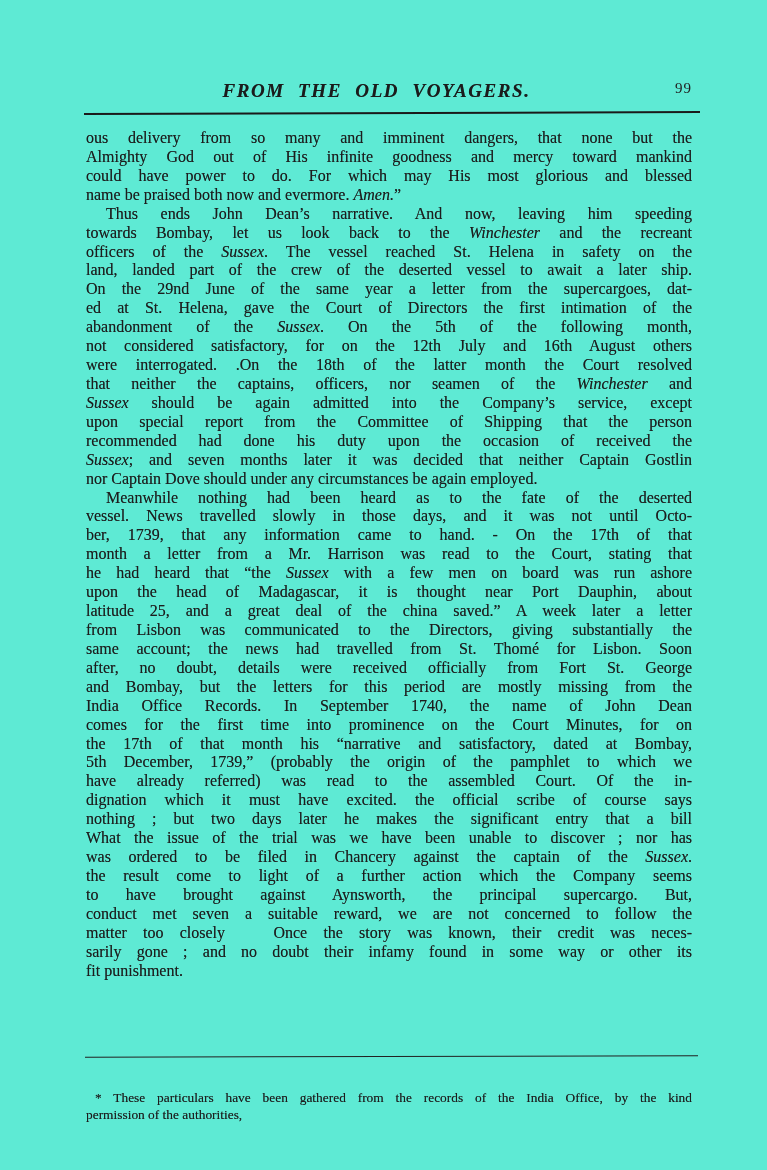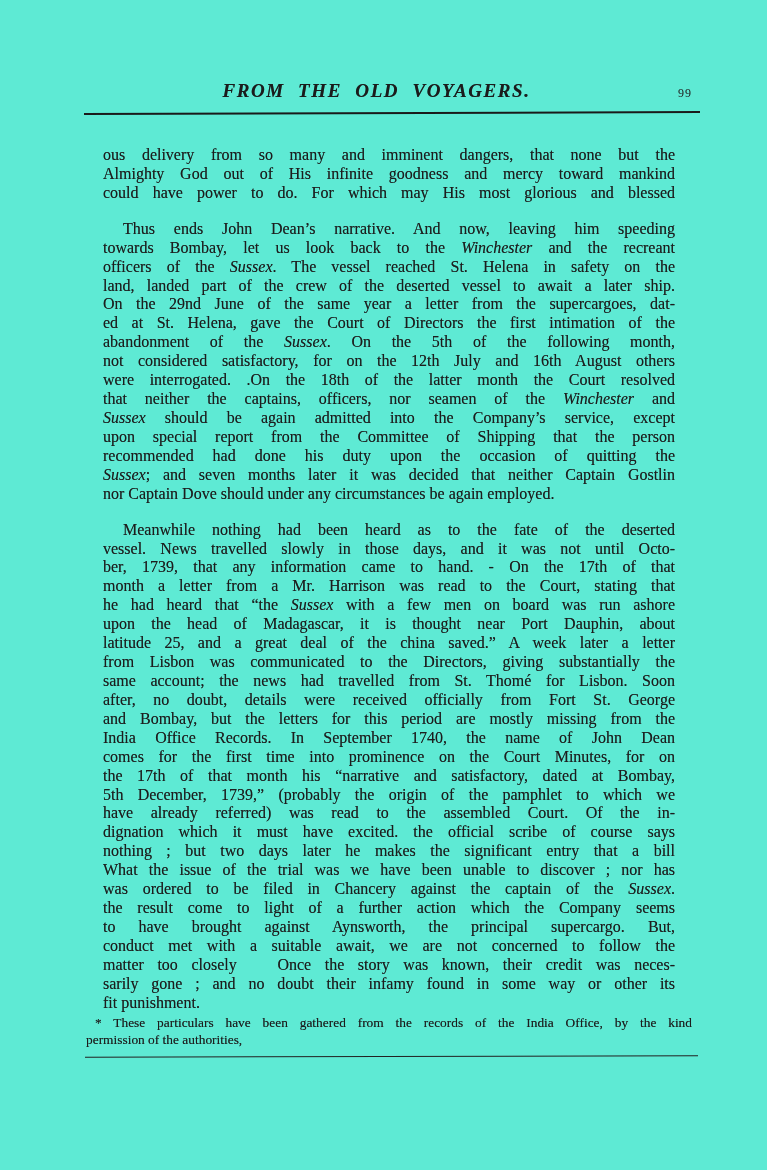--- a/index.html
+++ b/index.html
@@ -33,22 +33,22 @@
     font-weight: bold;
     font-size: 19px;
     letter-spacing: 1.6px;
     word-spacing: 7px;
     color: #1b1b1b;
     text-shadow: 0 0 0.4px rgba(0,0,0,0.5);
   }
   .page-number {
     position: absolute;
     right: 6px;
-    top: 6px;
-    font-size: 12px;
+    top: 0;
+    font-size: 15px;
     letter-spacing: 1px;
     color: #222;
   }
   .header-rule {
     position: absolute;
     left: 84px;
     top: 112px;
     width: 616px;
     height: 0;
     border-top: 2.4px solid #1a1a1a;
@@ -56,21 +56,21 @@
   }
   .body-text {
     position: absolute;
     left: 86px;
     top: 129px;
     width: 606px;
     font-size: 16px;
     line-height: 18.92px;
     text-shadow: 0 0 0.45px rgba(20,20,20,0.55);
   }
-  .paragraph { margin: 17px; }
+  .paragraph { margin: 0; }
   .line {
     text-align: justify;
     text-align-last: justify;
     -moz-text-align-last: justify;
   }
   .line.last {
     text-align-last: left;
     -moz-text-align-last: left;
   }
   .line.indent { text-indent: 20px; }
@@ -79,21 +79,21 @@
     left: 85px;
     top: 1056px;
     width: 613px;
     height: 0;
     border-top: 1.6px solid #222;
     transform: rotate(-0.12deg);
   }
   .footnote {
     position: absolute;
     left: 86px;
-    top: 1015px;
+    top: 1090px;
     width: 606px;
     font-size: 13.4px;
     line-height: 16.6px;
     text-shadow: 0 0 0.4px rgba(20,20,20,0.55);
   }
   .footnote .line.fn-first { text-indent: 9px; }
 </style>
 </head>
 <body>
 
@@ -104,35 +104,36 @@
     <div class="page-number">99</div>
   </div>
 
   <div class="header-rule"></div>
 
   <div class="body-text" id="body-text">
       <div class="paragraph">
         <div class="line">ous delivery from so many and imminent dangers, that none but the</div>
         <div class="line">Almighty God out of His infinite goodness and mercy toward mankind</div>
         <div class="line">could have power to do. For which may His most glorious and blessed</div>
+        <div class="line last">name be praised both now and evermore. <i>Amen.</i>”</div>
       </div>
       <div class="paragraph">
         <div class="line indent">Thus ends John Dean’s narrative. And now, leaving him speeding</div>
         <div class="line">towards Bombay, let us look back to the <i>Winchester</i> and the recreant</div>
         <div class="line">officers of the <i>Sussex</i>. The vessel reached St. Helena in safety on the</div>
         <div class="line">land, landed part of the crew of the deserted vessel to await a later ship.</div>
         <div class="line">On the 29nd June of the same year a letter from the supercargoes, dat-</div>
         <div class="line">ed at St. Helena, gave the Court of Directors the first intimation of the</div>
         <div class="line">abandonment of the <i>Sussex</i>. On the 5th of the following month,</div>
         <div class="line">not considered satisfactory, for on the 12th July and 16th August others</div>
         <div class="line">were interrogated. .On the 18th of the latter month the Court resolved</div>
         <div class="line">that neither the captains, officers, nor seamen of the <i>Winchester</i> and</div>
         <div class="line"><i>Sussex</i> should be again admitted into the Company’s service, except</div>
         <div class="line">upon special report from the Committee of Shipping that the person</div>
-        <div class="line">recommended had done his duty upon the occasion of quitting the</div>
+        <div class="line">recommended had done his duty upon the occasion of received the</div>
         <div class="line"><i>Sussex</i>; and seven months later it was decided that neither Captain Gostlin</div>
         <div class="line last">nor Captain Dove should under any circumstances be again employed.</div>
       </div>
       <div class="paragraph">
         <div class="line indent">Meanwhile nothing had been heard as to the fate of the deserted</div>
         <div class="line">vessel. News travelled slowly in those days, and it was not until Octo-</div>
         <div class="line">ber, 1739, that any information came to hand. - On the 17th of that</div>
         <div class="line">month a letter from a Mr. Harrison was read to the Court, stating that</div>
         <div class="line">he had heard that “the <i>Sussex</i> with a few men on board was run ashore</div>
         <div class="line">upon the head of Madagascar, it is thought near Port Dauphin, about</div>
@@ -145,21 +146,21 @@
         <div class="line">comes for the first time into prominence on the Court Minutes, for on</div>
         <div class="line">the 17th of that month his “narrative and satisfactory, dated at Bombay,</div>
         <div class="line">5th December, 1739,” (probably the origin of the pamphlet to which we</div>
         <div class="line">have already referred) was read to the assembled Court. Of the in-</div>
         <div class="line">dignation which it must have excited. the official scribe of course says</div>
         <div class="line">nothing ; but two days later he makes the significant entry that a bill</div>
         <div class="line">What the issue of the trial was we have been unable to discover ; nor has</div>
         <div class="line">was ordered to be filed in Chancery against the captain of the <i>Sussex</i>.</div>
         <div class="line">the result come to light of a further action which the Company seems</div>
         <div class="line">to have brought against Aynsworth, the principal supercargo. But,</div>
-        <div class="line">conduct met with a suitable await, we are not concerned to follow the</div>
+        <div class="line">conduct met seven a suitable reward, we are not concerned to follow the</div>
         <div class="line">matter too closely&nbsp;&nbsp; Once the story was known, their credit was neces-</div>
         <div class="line">sarily gone ; and no doubt their infamy found in some way or other its</div>
         <div class="line last">fit punishment.</div>
       </div>
     </div>
 
   <div class="footnote-rule"></div>
 
   <div class="footnote" id="footnote">
       <div class="line fn-first">* These particulars have been gathered from the records of the India Office, by the kind</div>

